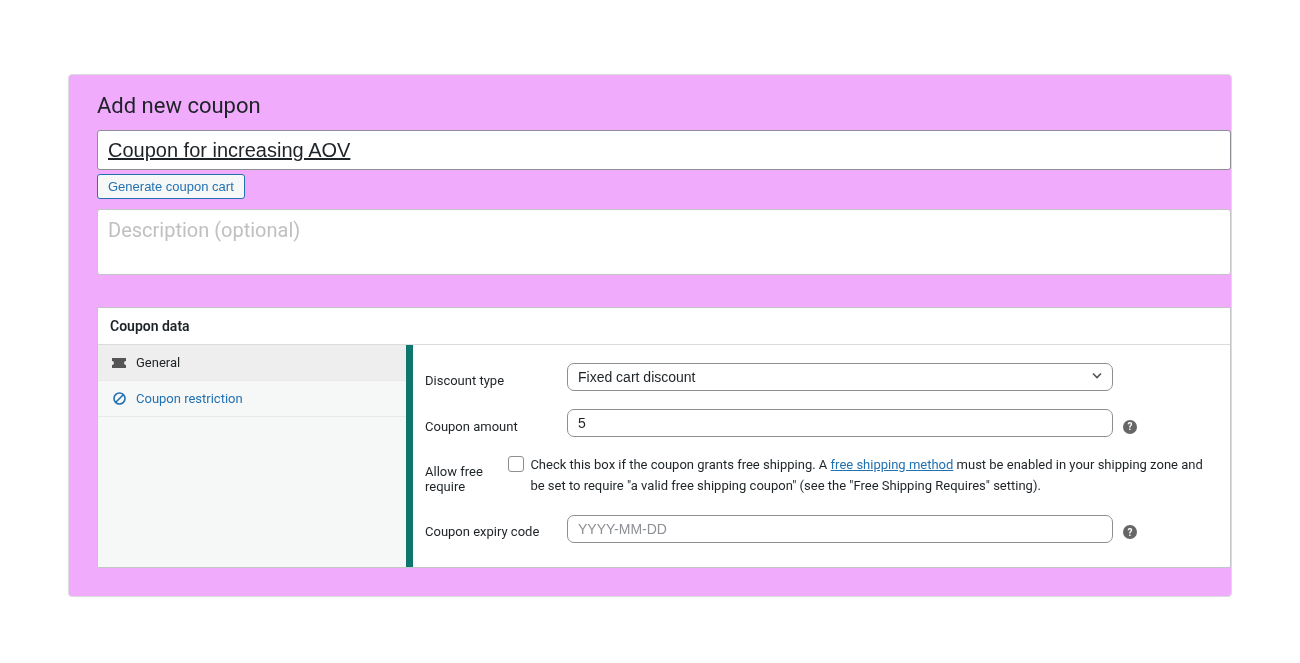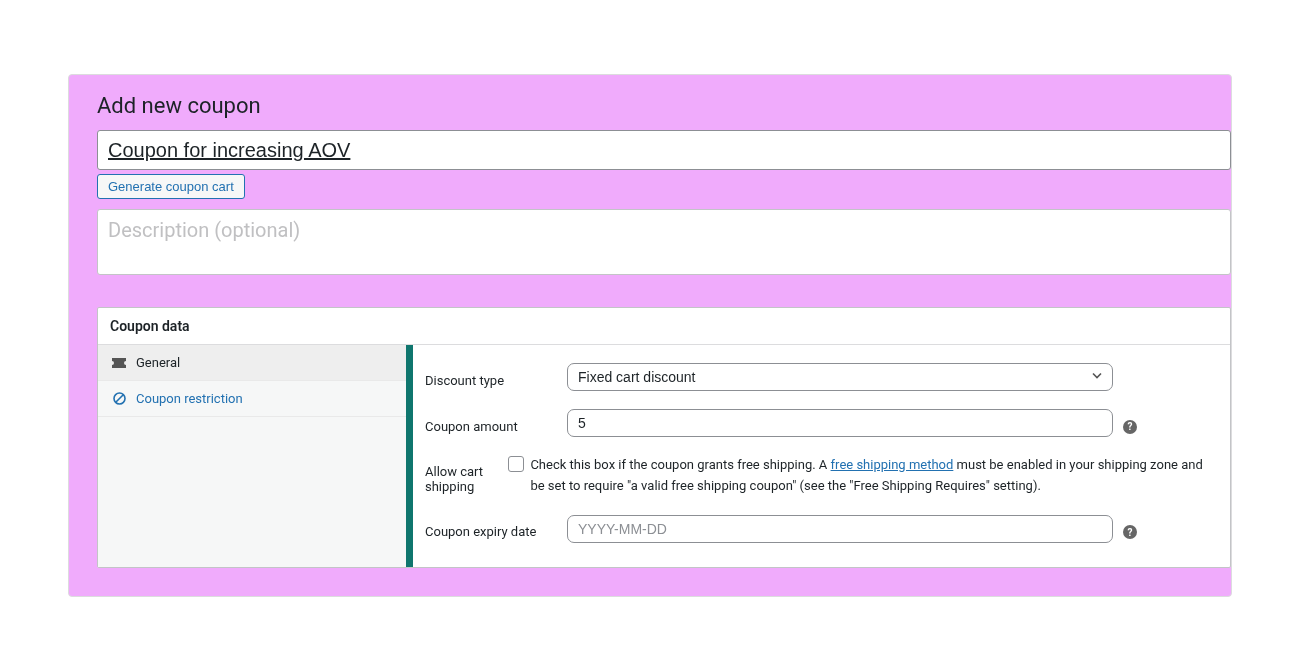--- a/index.html
+++ b/index.html
@@ -237,31 +237,31 @@
               </span>
             </div>
 
             <div class="row">
               <label class="lbl">Coupon amount</label>
               <input type="text" class="txt placeholder-style" value="5" style="">
               <span class="help">?</span>
             </div>
 
             <div class="row">
-              <label class="lbl">Allow cart shipping</label>
+              <label class="lbl">Allow free require</label>
               <div class="chk-row">
                 <span class="chk"></span>
                 <span class="chk-text">
                   <span>Check this box if the coupon grants free shipping. A </span><a href="#">free shipping method</a><span> must be enabled in your shipping zone and be set to require "a valid free shipping coupon" (see the "Free Shipping Requires" setting).</span>
                 </span>
               </div>
             </div>
 
             <div class="row" style="margin-bottom:0">
-              <label class="lbl">Coupon expiry date</label>
+              <label class="lbl">Coupon expiry code</label>
               <input type="text" class="txt placeholder-style" placeholder="YYYY-MM-DD" style="">
               <span class="help">?</span>
             </div>
 
           </div>
         </div>
       </div>
     </div>
   </div>
 </div>

